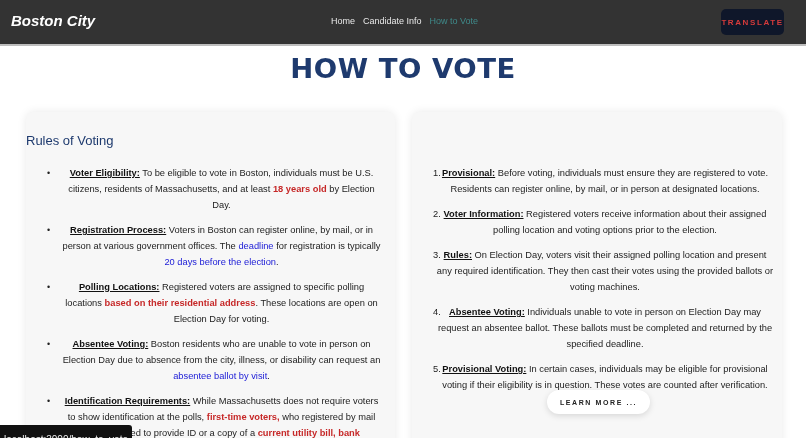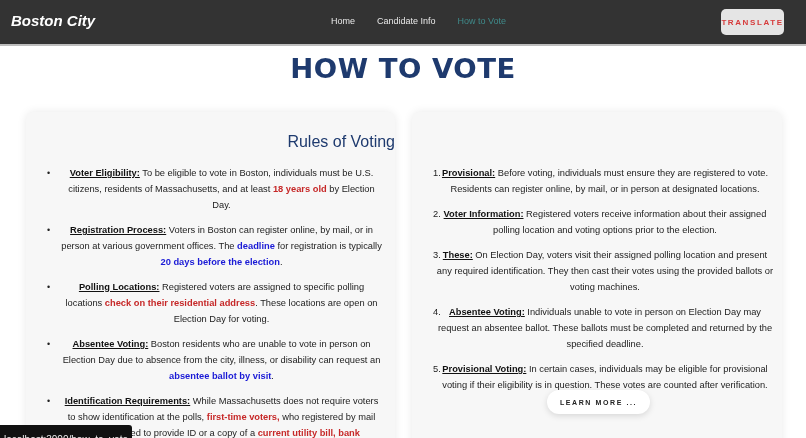--- a/index.html
+++ b/index.html
@@ -1,36 +1,36 @@
 <!DOCTYPE html>
 <html><head>
 <meta charset="utf-8">
 <style>
   * { box-sizing: border-box; margin: 0; padding: 0; }
   html, body { width: 806px; height: 438px; overflow: hidden; background: #ffffff; font-family: "Liberation Sans", sans-serif; color: #222; }
   .navbar { position: absolute; left: 0; top: 0; width: 806px; height: 46px; background: #333333; border-bottom: 2px solid #bdbdbd; padding-left: 7px; }
   .brand { position: absolute; left: 11px; top: 12px; font-size: 15px; font-weight: bold; font-style: italic; color: #ffffff; }
-  .nav-links { position: absolute; left: 331px; top: 16px; display: flex; gap: 22px; font-size: 9px; }
+  .nav-links { position: absolute; left: 331px; top: 16px; display: flex; gap: 8px; font-size: 9px; }
   .nav-link { color: #e8e8e8; text-decoration: none; cursor: pointer; }
   .nav-link.active { color: #3f8a8a; }
-  .translate-btn { position: absolute; left: 721px; top: 9px; width: 63px; height: 26px; background: #e5e5e5; border-radius: 5px; border: none; color: #d63b3b; font-size: 8px; font-weight: bold; letter-spacing: 1.6px; font-family: "Liberation Sans", sans-serif; cursor: pointer; }
+  .translate-btn { position: absolute; left: 721px; top: 9px; width: 63px; height: 26px; background: #0f172a; border-radius: 5px; border: none; color: #d63b3b; font-size: 8px; font-weight: bold; letter-spacing: 1.6px; font-family: "Liberation Sans", sans-serif; cursor: pointer; }
   .page-title { position: absolute; left: 0; top: 53px; width: 806px; text-align: center; font-family: "DejaVu Sans", sans-serif; font-weight: bold; font-size: 27px; color: #1e3a6e; letter-spacing: 0.5px; transform: scaleX(1.02); }
   .card { position: absolute; top: 112px; width: 369px; height: 340px; background: #f7f7f7; border-radius: 8px; box-shadow: 0 0 10px rgba(0,0,0,0.09); }
   .card.left { left: 26px; }
   .card.right { left: 412px; width: 370px; }
-  .card-title { position: absolute; top: 21px; left: 0; width: 100%; text-align: right; font-size: 16px; color: #1e3a6e; font-weight: normal; }
+  .card-title { position: absolute; top: 21px; left: 0; width: 100%; text-align: left; font-size: 13px; color: #1e3a6e; font-weight: normal; }
   .rules { position: absolute; left: 0; top: 53px; width: 100%; list-style: none; }
   .rules li { position: relative; text-align: center; font-size: 9.3px; line-height: 16px; color: #222; padding: 0 12px 0 34px; margin-bottom: 9px; }
   .rules li .bullet { position: absolute; left: 21px; top: 0; font-size: 9px; }
   .steps { position: absolute; left: 0; top: 53px; width: 100%; list-style: none; }
   .steps li { position: relative; text-align: center; font-size: 9.3px; line-height: 16px; color: #222; padding: 0 8px 0 24px; margin-bottom: 9px; }
   .steps li .num { position: absolute; left: 21px; top: 0; }
   .bold { font-weight: bold; color: #111; text-decoration: underline; }
   .red { color: #c62828; font-weight: bold; }
-  .blue { color: #1a1ad6; font-weight: bold; }
+  .blue { color: #1a1ad6; font-weight: normal; }
   .learn-btn { position: absolute; left: 135px; top: 278px; width: 103px; height: 24px; border-radius: 13px; background: #ffffff; border: none; box-shadow: 0 2px 6px rgba(0,0,0,0.13); font-size: 7px; font-weight: bold; letter-spacing: 1.6px; color: #222; font-family: "Liberation Sans", sans-serif; cursor: pointer; }
   .status-url { position: absolute; left: 0; top: 425px; height: 13px; padding: 8px 4px; background: #111; color: #eee; font-size: 10px; line-height: 13px; border-top-right-radius: 3px; }
 </style>
 </head>
 <body>
 
 <nav class="navbar">
   <div class="brand">Boston City</div>
   <div class="nav-links">
     <a class="nav-link">Home</a>
@@ -48,21 +48,21 @@
     <li>
       <span class="bullet">•</span>
       <span class="bold">Voter Eligibility:</span><span> To be eligible to vote in Boston, individuals must be U.S. citizens, residents of Massachusetts, and at least </span><span class="red">18 years old</span><span> by Election Day.</span>
     </li>
     <li>
       <span class="bullet">•</span>
       <span class="bold">Registration Process:</span><span> Voters in Boston can register online, by mail, or in person at various government offices. The </span><span class="blue">deadline</span><span> for registration is typically </span><span class="blue">20 days before the election</span><span>.</span>
     </li>
     <li>
       <span class="bullet">•</span>
-      <span class="bold">Polling Locations:</span><span> Registered voters are assigned to specific polling locations </span><span class="red">check on their residential address</span><span>. These locations are open on Election Day for voting.</span>
+      <span class="bold">Polling Locations:</span><span> Registered voters are assigned to specific polling locations </span><span class="red">based on their residential address</span><span>. These locations are open on Election Day for voting.</span>
     </li>
     <li>
       <span class="bullet">•</span>
       <span class="bold">Absentee Voting:</span><span> Boston residents who are unable to vote in person on Election Day due to absence from the city, illness, or disability can request an </span><span class="blue">absentee ballot by visit</span><span>.</span>
     </li>
     <li>
       <span class="bullet">•</span>
       <span class="bold">Identification Requirements:</span><span> While Massachusetts does not require voters to show identification at the polls, </span><span class="red">first-time voters,</span><span> who registered by mail may be asked to provide ID or a copy of a </span><span class="red">current utility bill, bank statement, government check, paycheck, or other government document showing their name and address</span>
     </li>
   </ul>
@@ -73,21 +73,21 @@
     <li>
       <span class="num">1.</span>
       <span class="bold">Provisional:</span><span> Before voting, individuals must ensure they are registered to vote. Residents can register online, by mail, or in person at designated locations.</span>
     </li>
     <li>
       <span class="num">2.</span>
       <span class="bold">Voter Information:</span><span> Registered voters receive information about their assigned polling location and voting options prior to the election.</span>
     </li>
     <li>
       <span class="num">3.</span>
-      <span class="bold">These:</span><span> On Election Day, voters visit their assigned polling location and present any required identification. They then cast their votes using the provided ballots or voting machines.</span>
+      <span class="bold">Rules:</span><span> On Election Day, voters visit their assigned polling location and present any required identification. They then cast their votes using the provided ballots or voting machines.</span>
     </li>
     <li>
       <span class="num">4.</span>
       <span class="bold">Absentee Voting:</span><span> Individuals unable to vote in person on Election Day may request an absentee ballot. These ballots must be completed and returned by the specified deadline.</span>
     </li>
     <li>
       <span class="num">5.</span>
       <span class="bold">Provisional Voting:</span><span> In certain cases, individuals may be eligible for provisional voting if their eligibility is in question. These votes are counted after verification.</span>
     </li>
   </ol>

